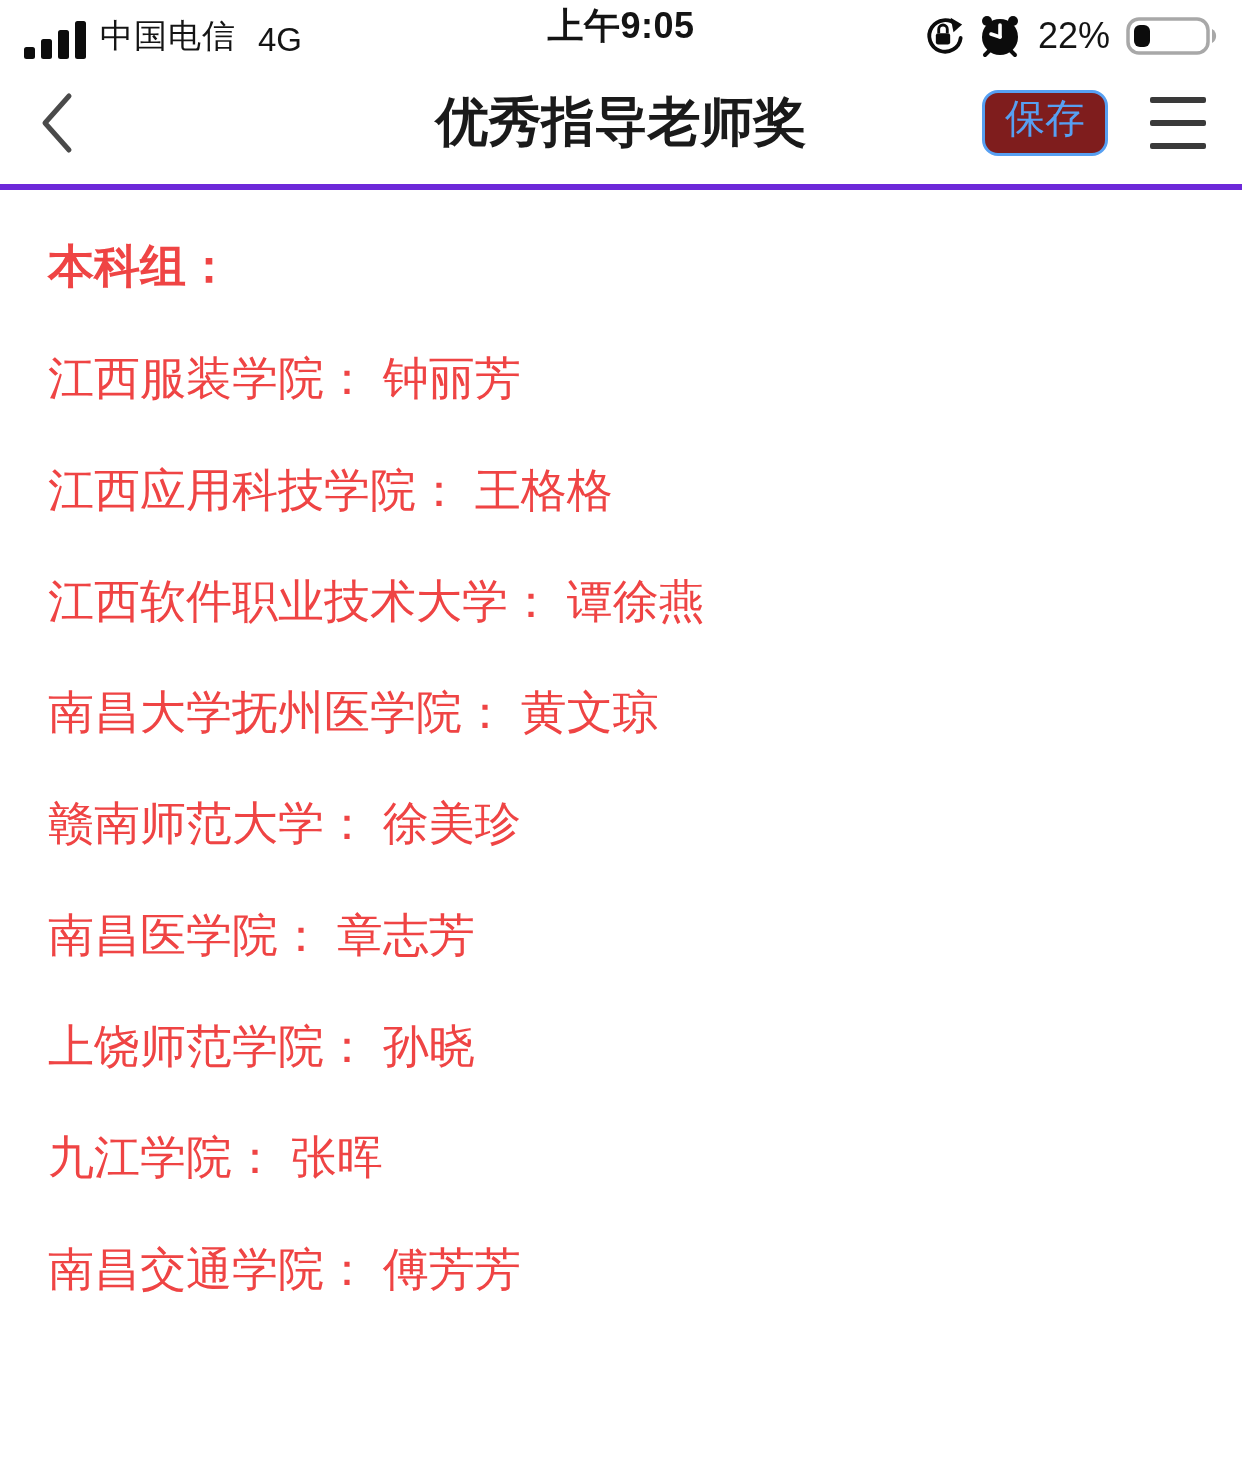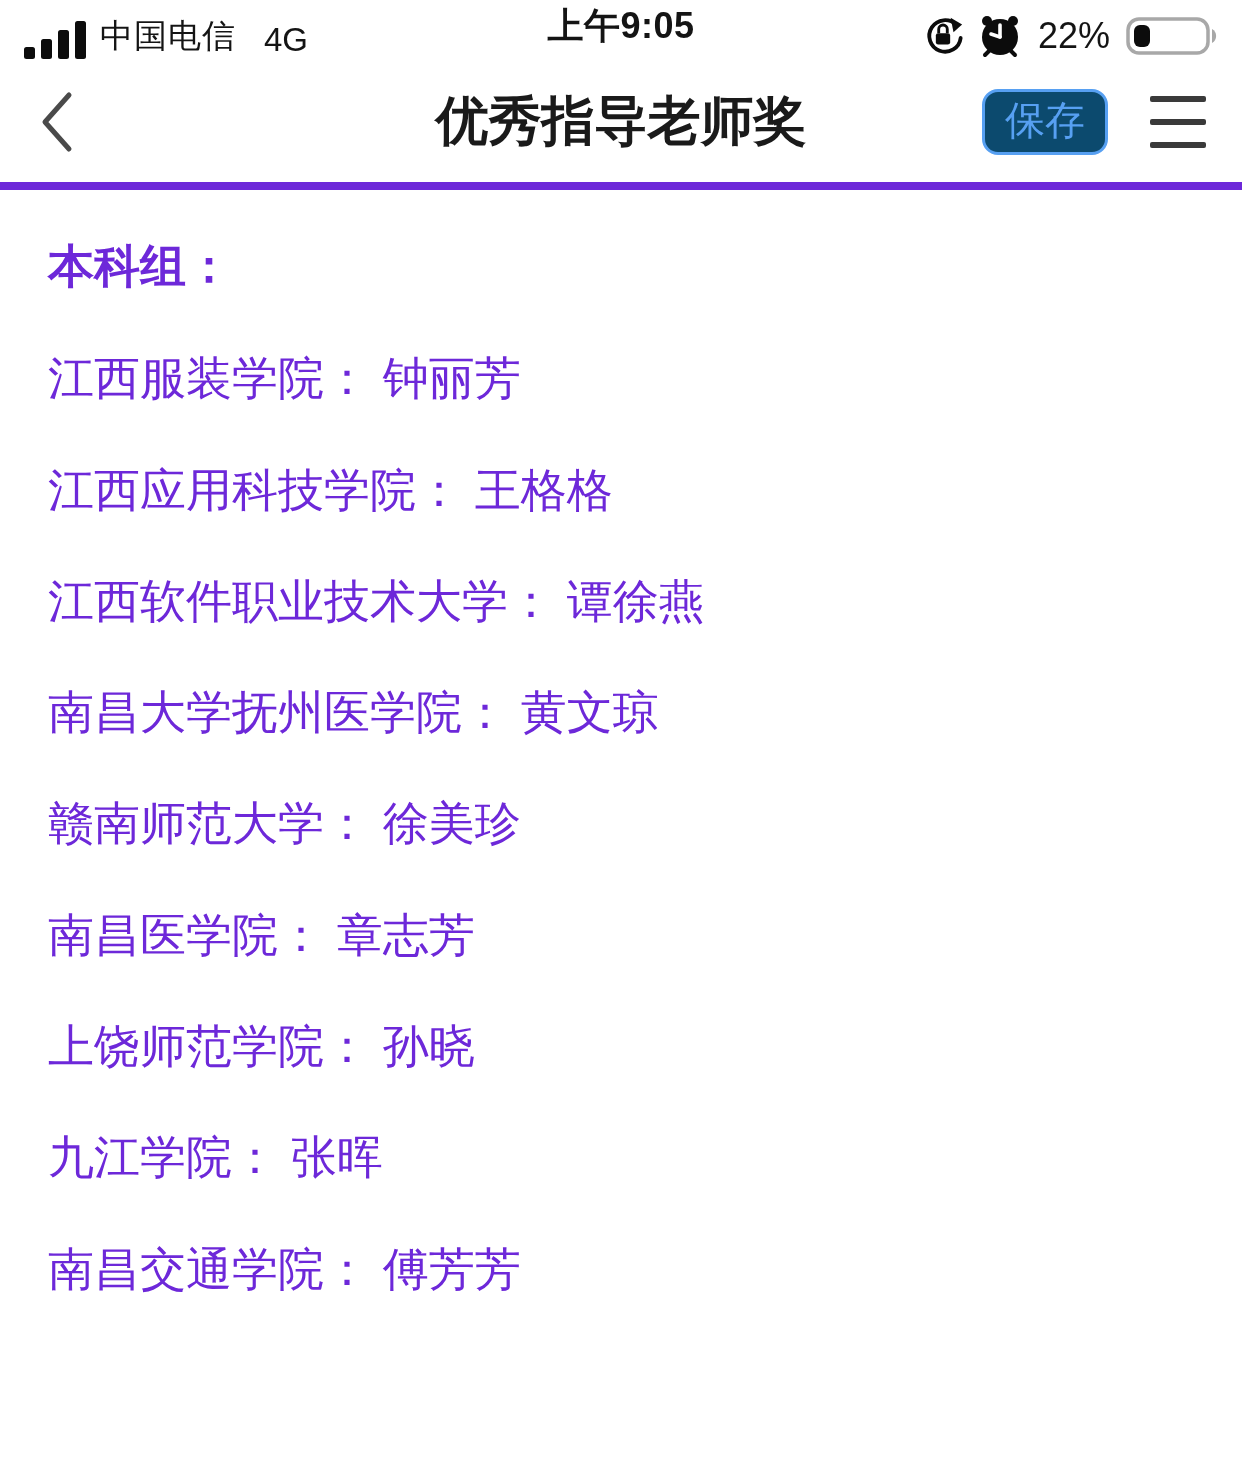--- a/index.html
+++ b/index.html
@@ -16,65 +16,65 @@
   .status-bar {
     position:relative;
     height:62px;
     display:flex;
     align-items:center;
     justify-content:space-between;
     padding:10px 22px 0 24px;
   }
   .sb-left { display:flex; align-items:flex-end; gap:14px; }
   .sb-carrier { font-size:33px; font-weight:500; letter-spacing:1px; }
-  .sb-network { font-size:33px; font-weight:400; margin-left:14px; }
+  .sb-network { font-size:33px; font-weight:400; margin-left:8px; }
   .sb-time {
     position:absolute; left:50%; top:2px; transform:translateX(-50%);
     font-size:36px; font-weight:700; letter-spacing:0.5px;
   }
   .sb-right { display:flex; align-items:center; gap:14px; }
   .sb-percent { font-size:36px; font-weight:400; margin:0 2px; }
   .sb-icon { display:block; }
 
   
   .nav-bar {
     position:relative;
     height:128px;
     display:flex;
     align-items:center;
     padding:0 36px 0 40px;
-    border-bottom:8px solid #6d28d9;
+    border-bottom:6px solid #6d28d9;
     background:#ffffff;
   }
   .back-btn { width:46px; height:70px; display:flex; align-items:center; cursor:pointer; }
   .nav-title {
     position:absolute; left:50%; top:50%; transform:translate(-50%,-50%);
     font-size:53px; font-weight:600; color:#1a1a1a; white-space:nowrap;
   }
   .nav-right { margin-left:auto; display:flex; align-items:center; gap:42px; }
   .save-btn {
-    font-family:Liberation Serif, serif;
+    font-family:Liberation Mono, monospace;
     font-size:40px;
     color:var(--accent);
-    background:#0c4a6e;
+    background:#7f1d1d;
     border:3px solid var(--accent);
     border-radius:16px;
     padding:9px 20px 11px;
     line-height:1;
     cursor:pointer;
   }
   .hamburger { display:flex; flex-direction:column; gap:17px; cursor:pointer; padding:4px 0; }
   .hamburger span { display:block; width:56px; height:6px; background:#3a3a3a; border-radius:2px; }
 
   
   .content {
     padding:52px 48px 0 48px;
     font-size:46px;
     line-height:1.05;
-    color:#6d28d9;
+    color:#ef4444;
   }
   .content-heading { font-weight:700; margin:0 0 64px 0; }
   .entry { margin:0 0 63px 0; font-weight:400; white-space:pre; }
 </style>
 </head>
 <body>
 
 <div class="status-bar">
   <div class="sb-left">
     <svg class="sb-icon" width="62" height="38" viewBox="0 0 62 38">

